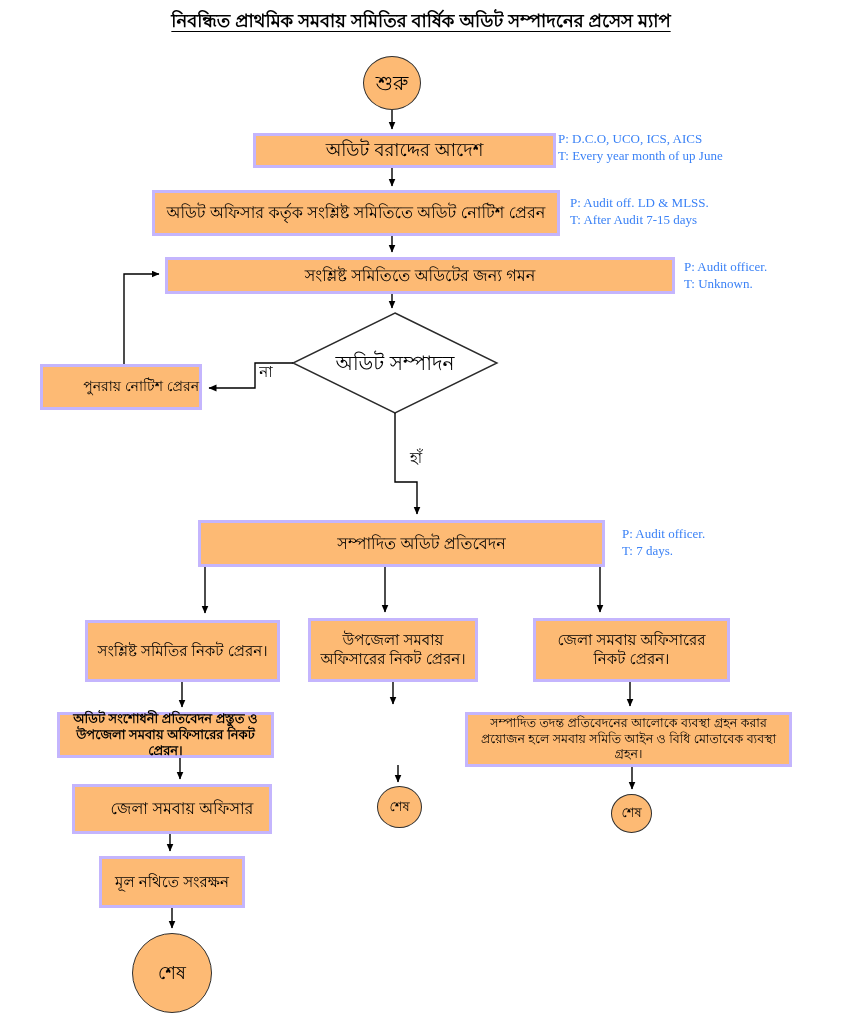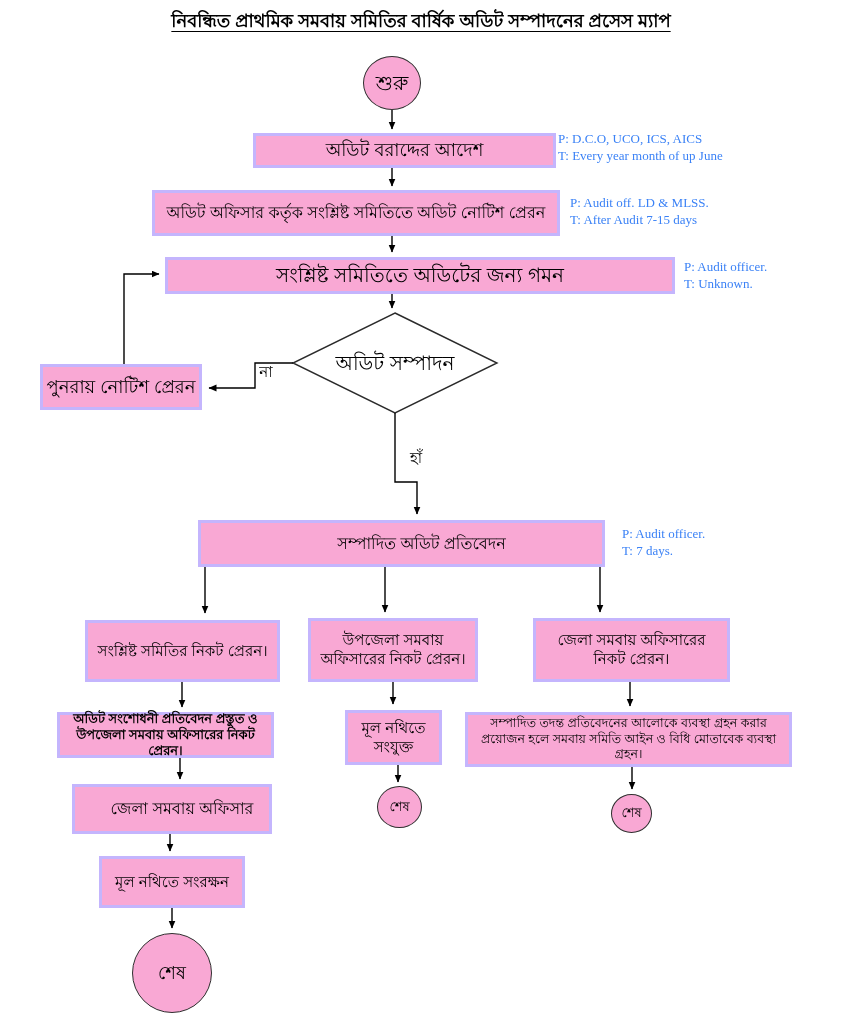--- a/index.html
+++ b/index.html
@@ -2,28 +2,28 @@
 <html><head>
 <meta charset="utf-8">
 <style>
   html,body{margin:0;padding:0;background:#ffffff;}
   .canvas{position:relative;width:842px;height:1032px;background:#ffffff;overflow:hidden;
           font-family:"Liberation Sans",sans-serif;color:#000;}
   .title{position:absolute;left:0;top:7px;width:842px;text-align:center;
          font-size:18px;font-weight:bold;text-decoration:underline;text-underline-offset:4px;}
   svg.flow{position:absolute;left:0;top:0;width:842px;height:1032px;}
   .node{position:absolute;display:flex;align-items:center;justify-content:center;
-        text-align:center;background:#f9a8d4;box-sizing:border-box;line-height:1.25;}
+        text-align:center;background:#fdba74;box-sizing:border-box;line-height:1.25;}
   .pbox{border:3px solid #c4b5fd;}
   .circle{border:1.6px solid #2f2f2f;border-radius:50%;}
   .plain{background:transparent;border:none;}
   .ann{position:absolute;font-family:"Liberation Serif",serif;font-size:13px;
        line-height:1.28;color:#3b82f6;text-align:left;white-space:nowrap;}
-  .f12{font-size:12.5px;} .f13{font-size:13px;} .f14{font-size:18px;} .f15{font-size:15px;}
-  .f16{font-size:16px;} .f17{font-size:20px;} .f18{font-size:18px;} .f20{font-size:20px;}
+  .f12{font-size:12.5px;} .f13{font-size:13px;} .f14{font-size:14px;justify-content:flex-end;} .f15{font-size:15px;}
+  .f16{font-size:16px;} .f17{font-size:16px;} .f18{font-size:18px;} .f20{font-size:20px;}
   .f24{font-size:16px;padding-left:40px;}
 </style>
 </head>
 <body>
 
 <div class="canvas">
 
   <svg class="flow" viewBox="0 0 842 1032" xmlns="http://www.w3.org/2000/svg">
     <defs>
       <marker id="ah" markerUnits="userSpaceOnUse" markerWidth="10" markerHeight="9" refX="7.5" refY="3.5" orient="auto">
@@ -121,23 +121,20 @@
   <div class="node pbox f16" style="left:72px;top:784px;width:200px;height:50px;padding-left:20px;">
     <span>জেলা সমবায় অফিসার</span>
   </div>
   <div class="node pbox f15" style="left:99px;top:856px;width:146px;height:52px;">
     <span>মূল নথিতে সংরক্ষন</span>
   </div>
   <div class="node circle f18" style="left:132px;top:933px;width:80px;height:80px;">
     <span>শেষ</span>
   </div>
 
-  <div class="node pbox f15" style="left:345px;top:710px;width:97px;height:55px;padding:0 4px;">
-    <span>মূল নথিতে সংযুক্ত</span>
-  </div>
   <div class="node circle f13" style="left:377px;top:786px;width:45px;height:42px;">
     <span>শেষ</span>
   </div>
 
   <div class="node pbox f12" style="left:465px;top:712px;width:327px;height:55px;padding:0 6px;">
     <span>সম্পাদিত তদন্ত প্রতিবেদনের আলোকে ব্যবস্থা গ্রহন করার প্রয়োজন হলে সমবায় সমিতি আইন ও বিধি মোতাবেক ব্যবস্থা গ্রহন।</span>
   </div>
   <div class="node circle f13" style="left:611px;top:794px;width:41px;height:39px;">
     <span>শেষ</span>
   </div>

